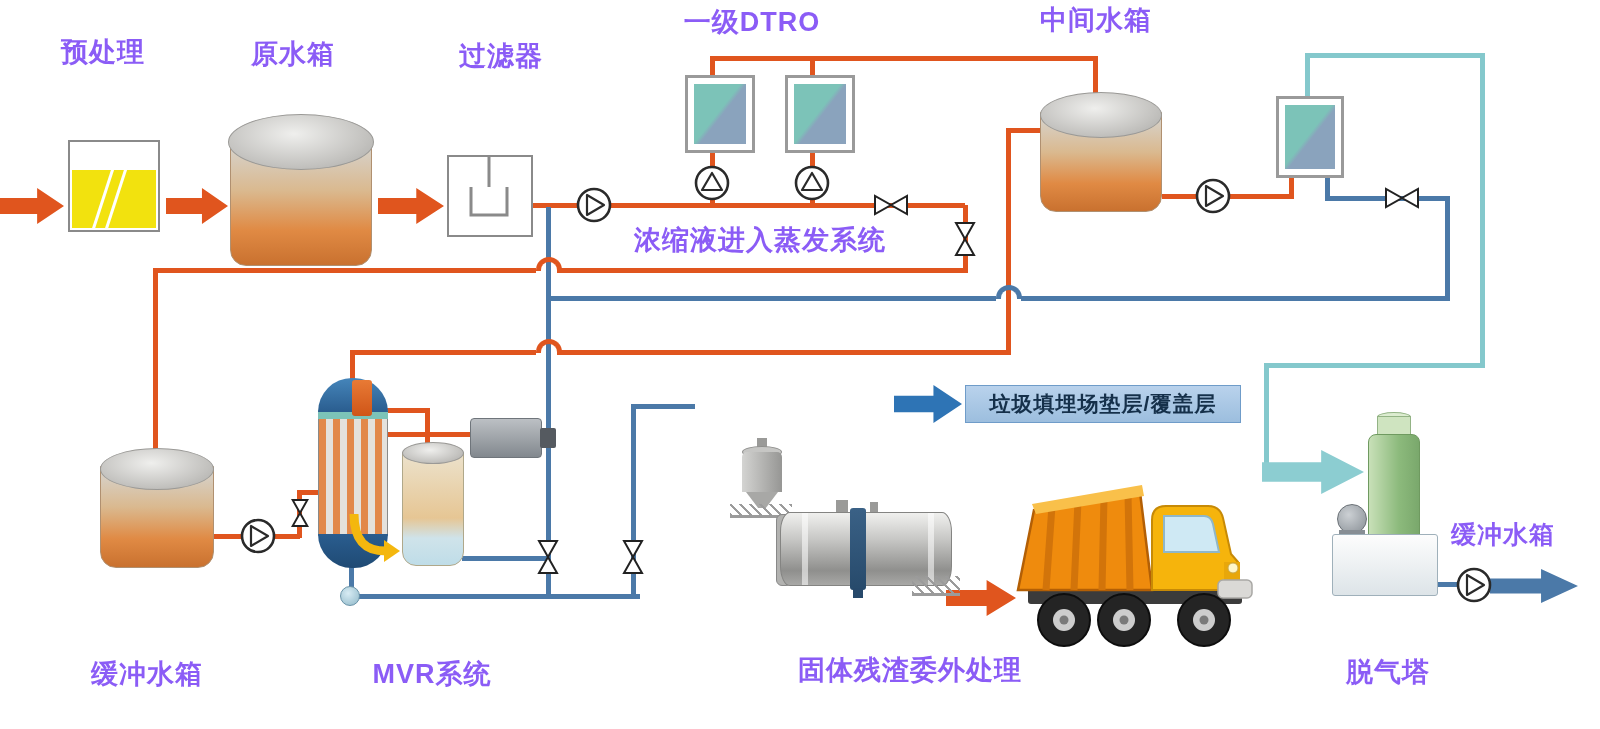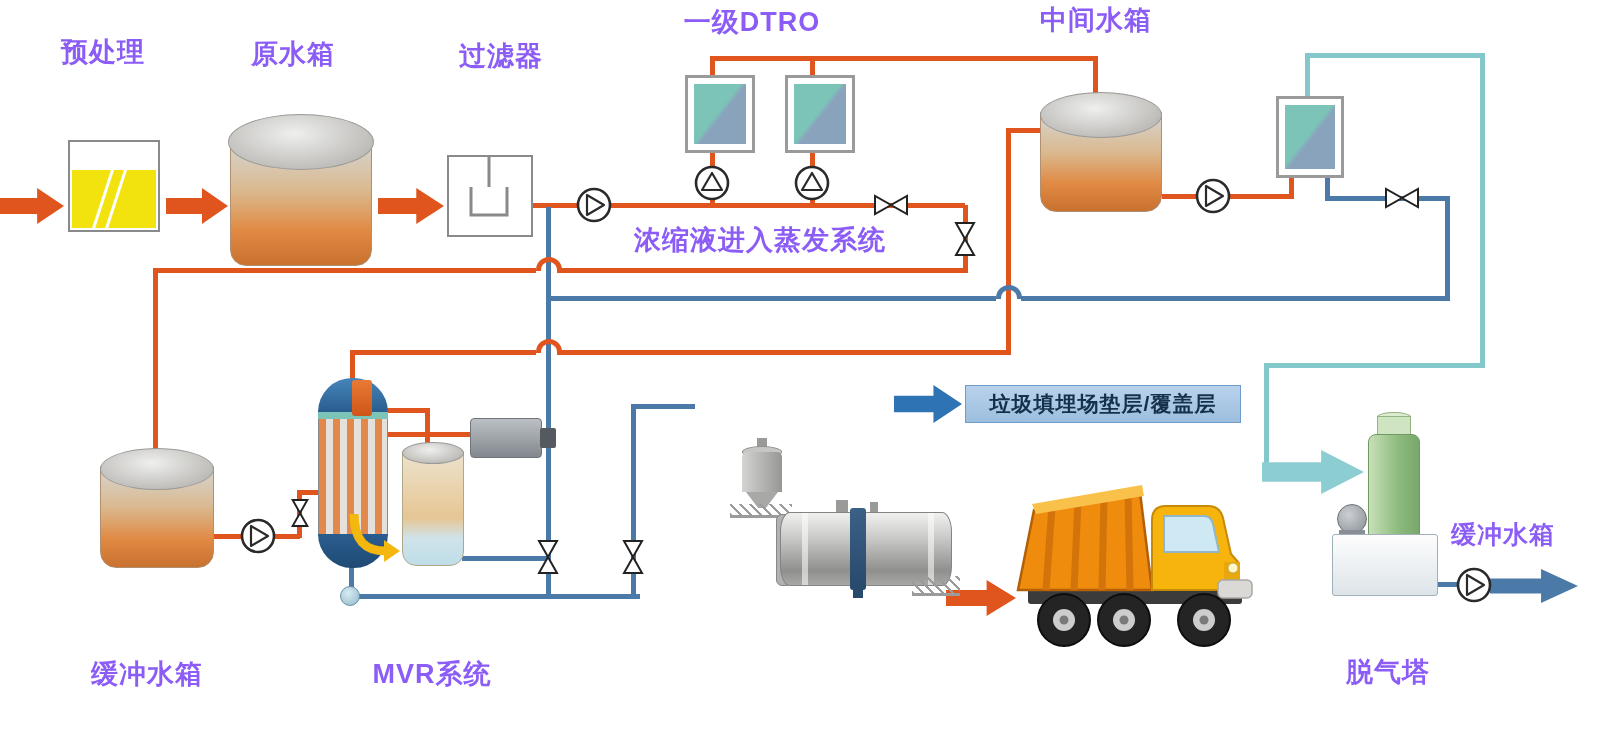--- a/index.html
+++ b/index.html
@@ -282,16 +282,17 @@
   </div>
 
   <div class="lbl" style="left:103px;top:34px">预处理</div>
   <div class="lbl" style="left:293px;top:36px">原水箱</div>
   <div class="lbl" style="left:501px;top:38px">过滤器</div>
   <div class="lbl" style="left:752px;top:4px">一级DTRO</div>
   <div class="lbl" style="left:1096px;top:2px">中间水箱</div>
   <div class="lbl" style="left:760px;top:222px">浓缩液进入蒸发系统</div>
   <div class="lbl" style="left:147px;top:656px">缓冲水箱</div>
   <div class="lbl" style="left:432px;top:656px">MVR系统</div>
+  <div class="lbl" style="left:910px;top:652px">固体残渣委外处理</div>
   <div class="lbl" style="left:1388px;top:654px">脱气塔</div>
   <div class="lbl" style="left:1503px;top:518px;font-size:25px">缓冲水箱</div>
 
 </div>
 
 </body></html>

